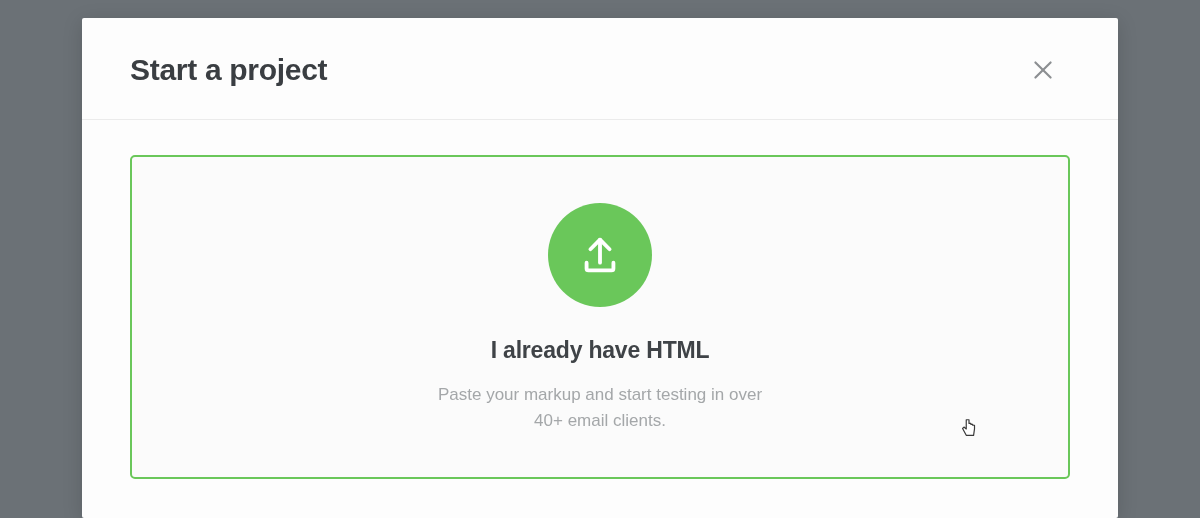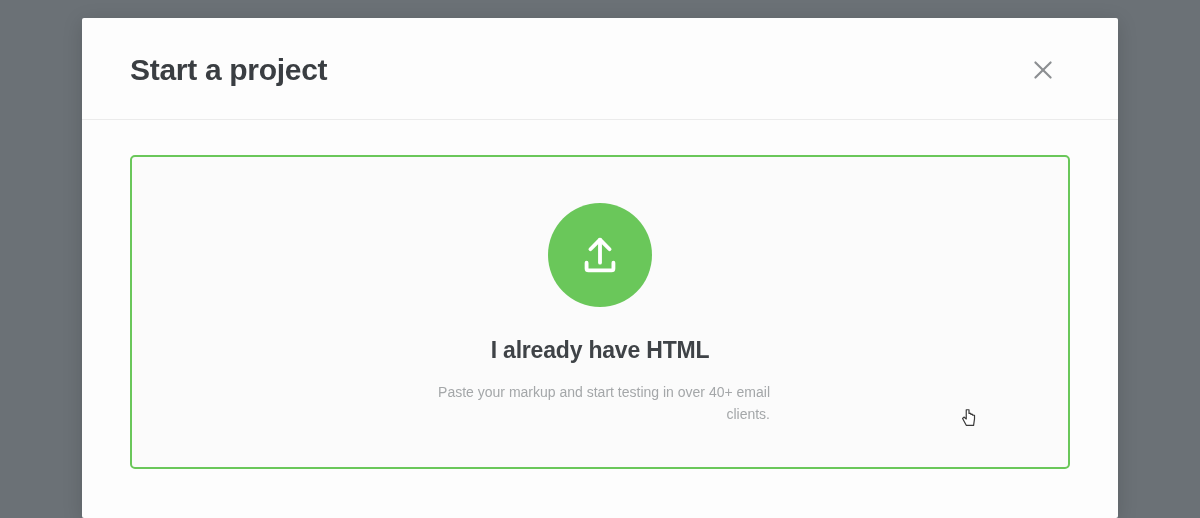--- a/index.html
+++ b/index.html
@@ -82,26 +82,25 @@
       background: transparent;
     }
     .card-title {
       font-size: 23px;
       font-weight: 600;
       color: #3f4347;
       margin-bottom: 18px;
       letter-spacing: -0.2px;
     }
     .card-description {
-      font-size: 14px;
+      font-size: 17px;
       color: #a4a7a9;
       line-height: 1.55;
       font-weight: 400;
       max-width: 340px;
-      text-align: right;
     }
     .cursor-pointer {
       position: absolute;
       right: 88px;
       bottom: 38px;
       width: 22px;
       height: 22px;
       pointer-events: none;
     }
   </style>

